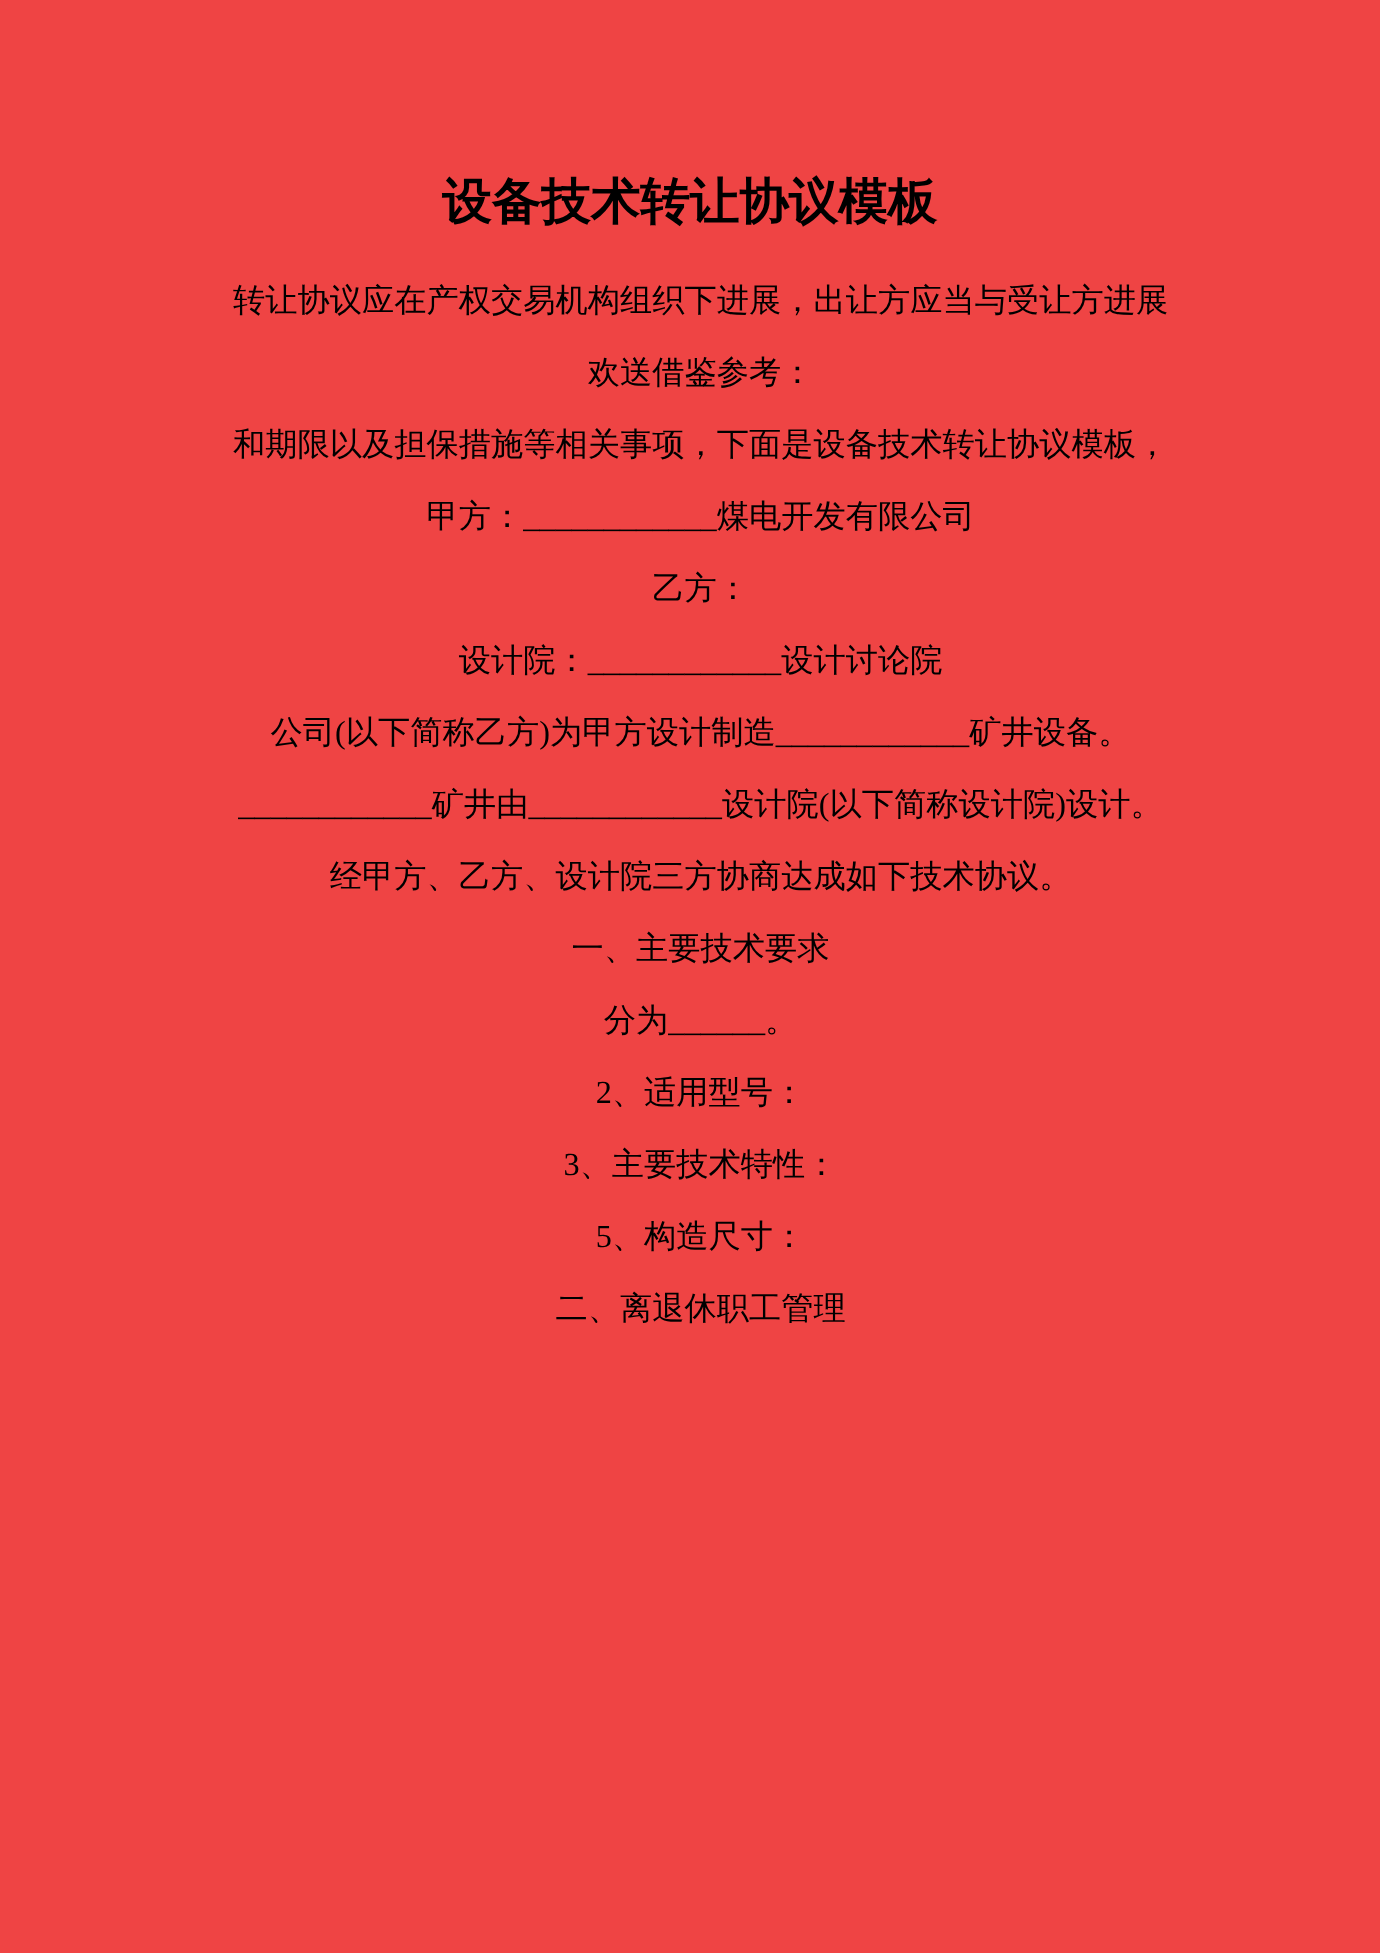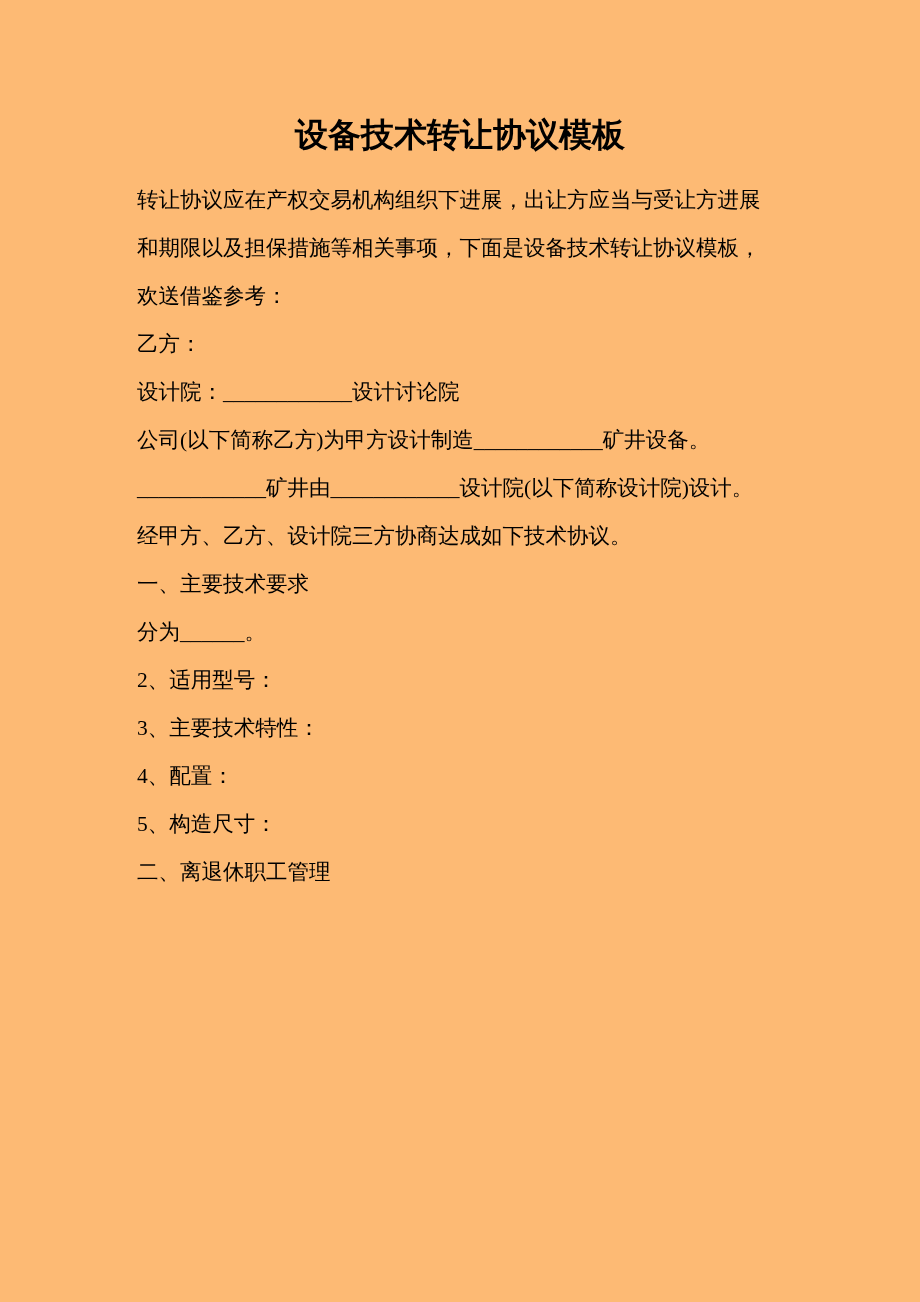--- a/index.html
+++ b/index.html
@@ -4,21 +4,21 @@
 <style>
   html, body {
     margin: 0;
     padding: 0;
     background: #ffffff;
   }
   .page {
     position: relative;
     width: 920px;
     height: 1302px;
-    background: #fdba74;
+    background: #ef4444;
     color: #000000;
     font-family: "Liberation Serif", "DejaVu Serif", serif;
     overflow: hidden;
   }
   .doc-title {
     position: absolute;
     top: 111px;
     left: 0;
     width: 100%;
     margin: 0;
@@ -32,38 +32,38 @@
     position: absolute;
     top: 176px;
     left: 137px;
     width: 660px;
   }
   .doc-line {
     font-size: 21.5px;
     line-height: 48px;
     height: 48px;
     white-space: nowrap;
-    text-align: left;
+    text-align: center;
   }
 </style>
 </head>
 <body>
 
 <div class="page">
   <h1 class="doc-title">设备技术转让协议模板</h1>
   <div class="doc-body" id="doc-body">
       <div class="doc-line">转让协议应在产权交易机构组织下进展，出让方应当与受让方进展</div>
+      <div class="doc-line">欢送借鉴参考：</div>
       <div class="doc-line">和期限以及担保措施等相关事项，下面是设备技术转让协议模板，</div>
-      <div class="doc-line">欢送借鉴参考：</div>
+      <div class="doc-line">甲方：____________煤电开发有限公司</div>
       <div class="doc-line">乙方：</div>
       <div class="doc-line">设计院：____________设计讨论院</div>
       <div class="doc-line">公司(以下简称乙方)为甲方设计制造____________矿井设备。</div>
       <div class="doc-line">____________矿井由____________设计院(以下简称设计院)设计。</div>
       <div class="doc-line">经甲方、乙方、设计院三方协商达成如下技术协议。</div>
       <div class="doc-line">一、主要技术要求</div>
       <div class="doc-line">分为______。</div>
       <div class="doc-line">2、适用型号：</div>
       <div class="doc-line">3、主要技术特性：</div>
-      <div class="doc-line">4、配置：</div>
       <div class="doc-line">5、构造尺寸：</div>
       <div class="doc-line">二、离退休职工管理</div>
     </div>
 </div>
 
 </body></html>

